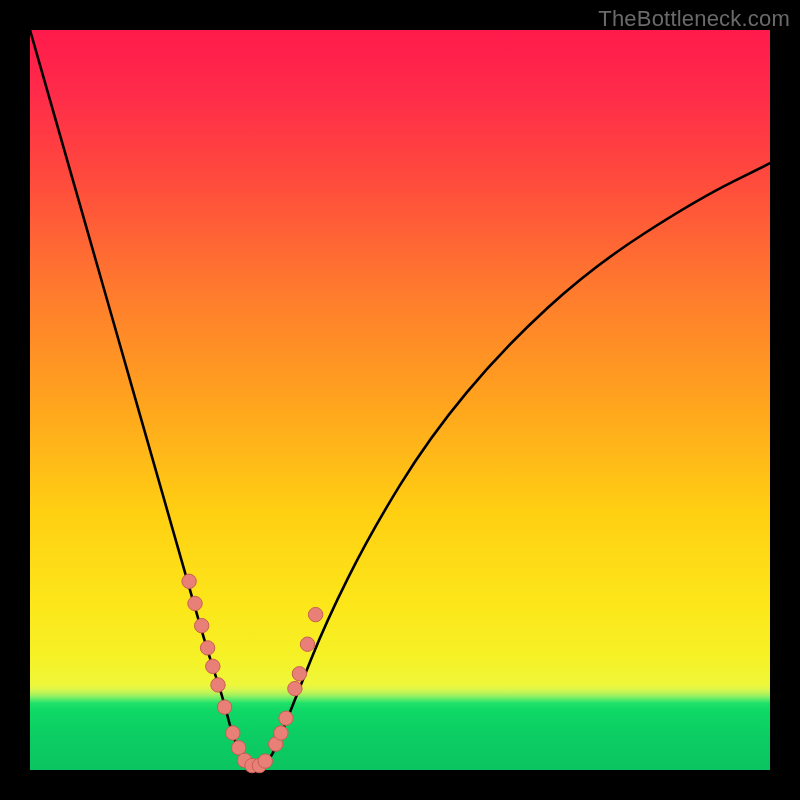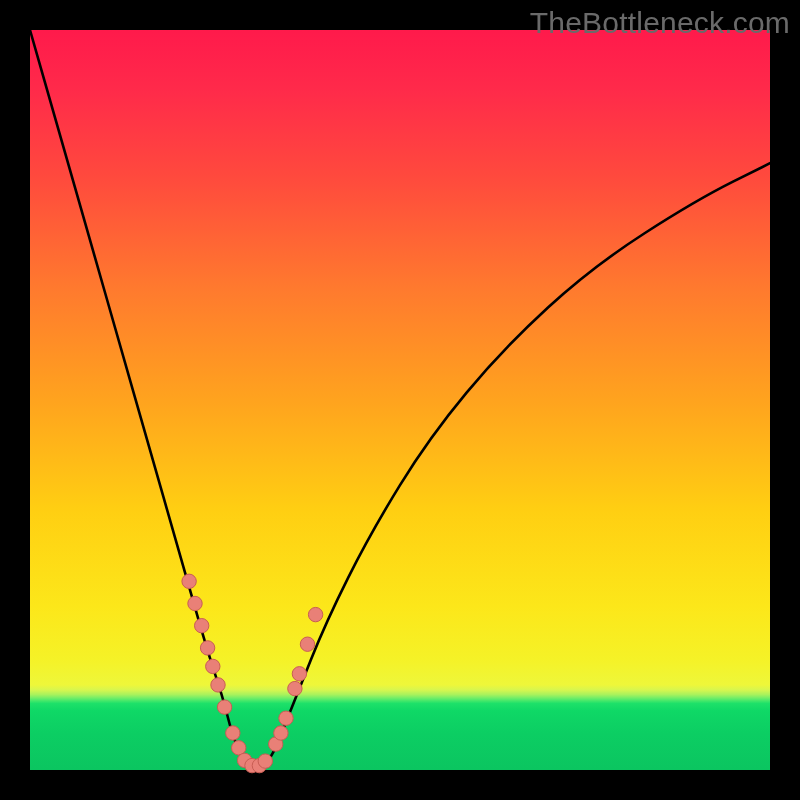--- a/index.html
+++ b/index.html
@@ -43,21 +43,21 @@
         #0fd866 92%,
         #0cce63 95%,
         #0bc560 100%
       );
   }
   .watermark {
     position: absolute;
     top: 6px;
     right: 10px;
     color: #6a6a6a;
-    font-size: 30px;
+    font-size: 22px;
     letter-spacing: 0.2px;
     font-weight: 500;
     user-select: none;
   }
   svg.curve {
     position: absolute;
     left: 30px;
     top: 30px;
     width: 740px;
     height: 740px;

